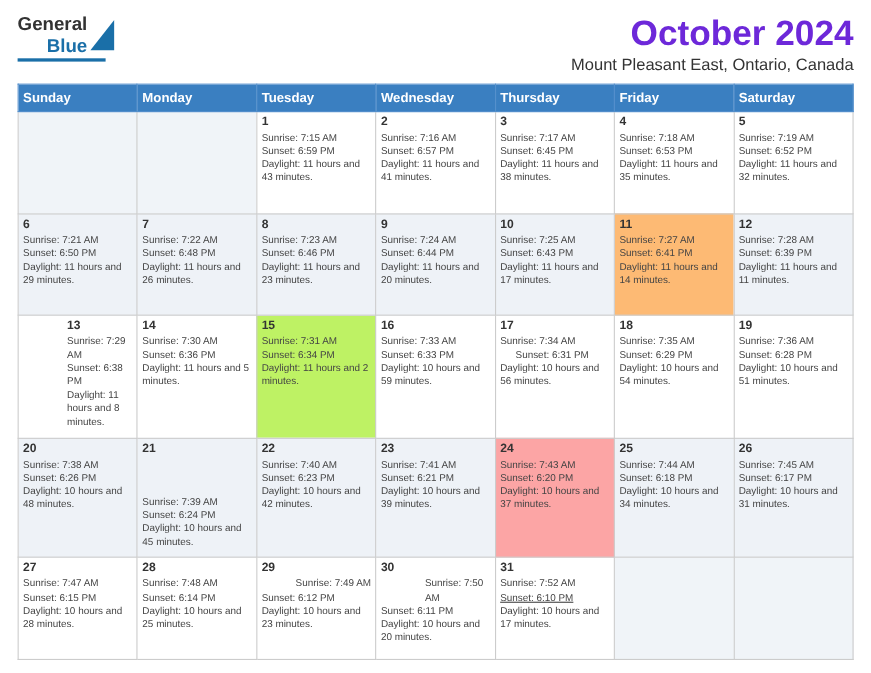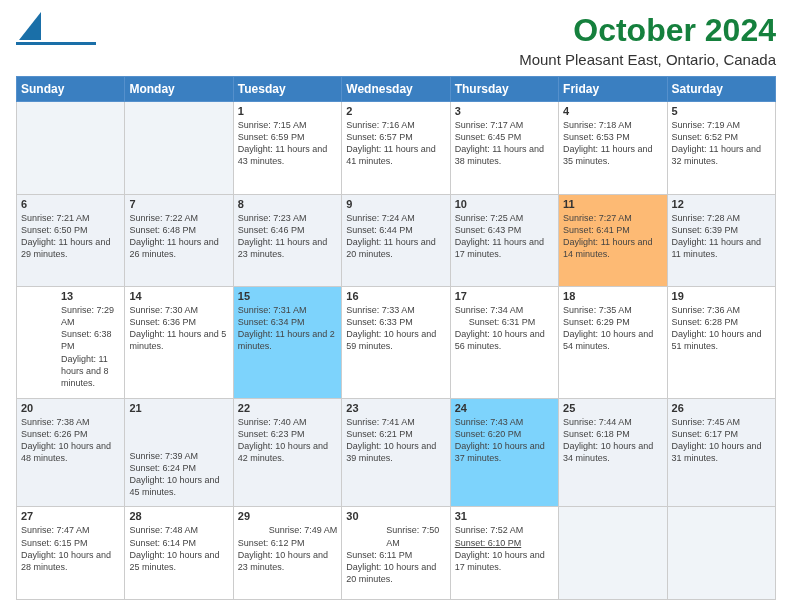--- a/index.html
+++ b/index.html
@@ -33,21 +33,21 @@
       height: 3px;
       background: #1a6fa8;
       margin-top: 2px;
     }
     .title-area {
       text-align: right;
     }
     .month-title {
       font-size: 32px;
       font-weight: bold;
-      color: #15803d;
+      color: #6d28d9;
     }
     .location {
       font-size: 15px;
       color: #333;
       margin-top: 2px;
     }
     .calendar {
       flex: 1;
       border: 1px solid #ccc;
       border-collapse: collapse;
@@ -81,20 +81,24 @@
       display: block;
     }
   </style>
 </head>
 <body>
 
 <div class="page">
   <div class="header">
     <div class="logo">
       <div style="display:flex; align-items:center; gap:0px;">
+        <div style="display:flex; flex-direction:column; align-items:flex-end;">
+          <span style="font-size:17px; font-weight:bold; color:#333; line-height:1.15;">General</span>
+          <span style="font-size:17px; font-weight:bold; color:#1a6fa8; line-height:1.15;">Blue</span>
+        </div>
         <div style="margin-left:3px; display:flex; align-items:center;">
           <svg width="22" height="28" viewBox="0 0 22 28">
             <polygon points="0,28 22,28 22,0" fill="#1a6fa8"></polygon>
           </svg>
         </div>
       </div>
       <div class="logo-line" style="width:80px;"></div>
     </div>
     <div class="title-area">
       <div class="month-title">October 2024</div>
@@ -199,21 +203,21 @@
             <div style="font-size: 9px; line-height: 1.35; color: rgb(68, 68, 68);">Sunrise: 7:29 AM</div>
             <div style="font-size: 9px; line-height: 1.35; color: rgb(68, 68, 68);">Sunset: 6:38 PM</div>
             <div style="font-size: 9px; line-height: 1.35; color: rgb(68, 68, 68);">Daylight: 11 hours and 8 minutes.</div>
           </td>
           <td style="background: rgb(255, 255, 255);">
             <span class="day-num">14</span>
             <div style="font-size: 9px; line-height: 1.35; color: rgb(68, 68, 68);">Sunrise: 7:30 AM</div>
             <div style="font-size: 9px; line-height: 1.35; color: rgb(68, 68, 68);">Sunset: 6:36 PM</div>
             <div style="font-size: 9px; line-height: 1.35; color: rgb(68, 68, 68);">Daylight: 11 hours and 5 minutes.</div>
           </td>
-          <td style="background: #7dd3fc;">
+          <td style="background: #bef264;">
             <span class="day-num">15</span>
             <div style="font-size: 9px; line-height: 1.35; color: rgb(68, 68, 68);">Sunrise: 7:31 AM</div>
             <div style="font-size: 9px; line-height: 1.35; color: rgb(68, 68, 68);">Sunset: 6:34 PM</div>
             <div style="font-size: 9px; line-height: 1.35; color: rgb(68, 68, 68);">Daylight: 11 hours and 2 minutes.</div>
           </td>
           <td style="background: rgb(255, 255, 255);">
             <span class="day-num">16</span>
             <div style="font-size: 9px; line-height: 1.35; color: rgb(68, 68, 68);">Sunrise: 7:33 AM</div>
             <div style="font-size: 9px; line-height: 1.35; color: rgb(68, 68, 68);">Sunset: 6:33 PM</div>
             <div style="font-size: 9px; line-height: 1.35; color: rgb(68, 68, 68);">Daylight: 10 hours and 59 minutes.</div>
@@ -255,21 +259,21 @@
             <div style="font-size: 9px; line-height: 1.35; color: rgb(68, 68, 68);">Sunrise: 7:40 AM</div>
             <div style="font-size: 9px; line-height: 1.35; color: rgb(68, 68, 68);">Sunset: 6:23 PM</div>
             <div style="font-size: 9px; line-height: 1.35; color: rgb(68, 68, 68);">Daylight: 10 hours and 42 minutes.</div>
           </td>
           <td style="background: rgb(238, 242, 247);">
             <span class="day-num">23</span>
             <div style="font-size: 9px; line-height: 1.35; color: rgb(68, 68, 68);">Sunrise: 7:41 AM</div>
             <div style="font-size: 9px; line-height: 1.35; color: rgb(68, 68, 68);">Sunset: 6:21 PM</div>
             <div style="font-size: 9px; line-height: 1.35; color: rgb(68, 68, 68);">Daylight: 10 hours and 39 minutes.</div>
           </td>
-          <td style="background: #7dd3fc;">
+          <td style="background: #fca5a5;">
             <span class="day-num">24</span>
             <div style="font-size: 9px; line-height: 1.35; color: rgb(68, 68, 68);">Sunrise: 7:43 AM</div>
             <div style="font-size: 9px; line-height: 1.35; color: rgb(68, 68, 68);">Sunset: 6:20 PM</div>
             <div style="font-size: 9px; line-height: 1.35; color: rgb(68, 68, 68);">Daylight: 10 hours and 37 minutes.</div>
           </td>
           <td style="background: rgb(238, 242, 247);">
             <span class="day-num">25</span>
             <div style="font-size: 9px; line-height: 1.35; color: rgb(68, 68, 68);">Sunrise: 7:44 AM</div>
             <div style="font-size: 9px; line-height: 1.35; color: rgb(68, 68, 68);">Sunset: 6:18 PM</div>
             <div style="font-size: 9px; line-height: 1.35; color: rgb(68, 68, 68);">Daylight: 10 hours and 34 minutes.</div>

